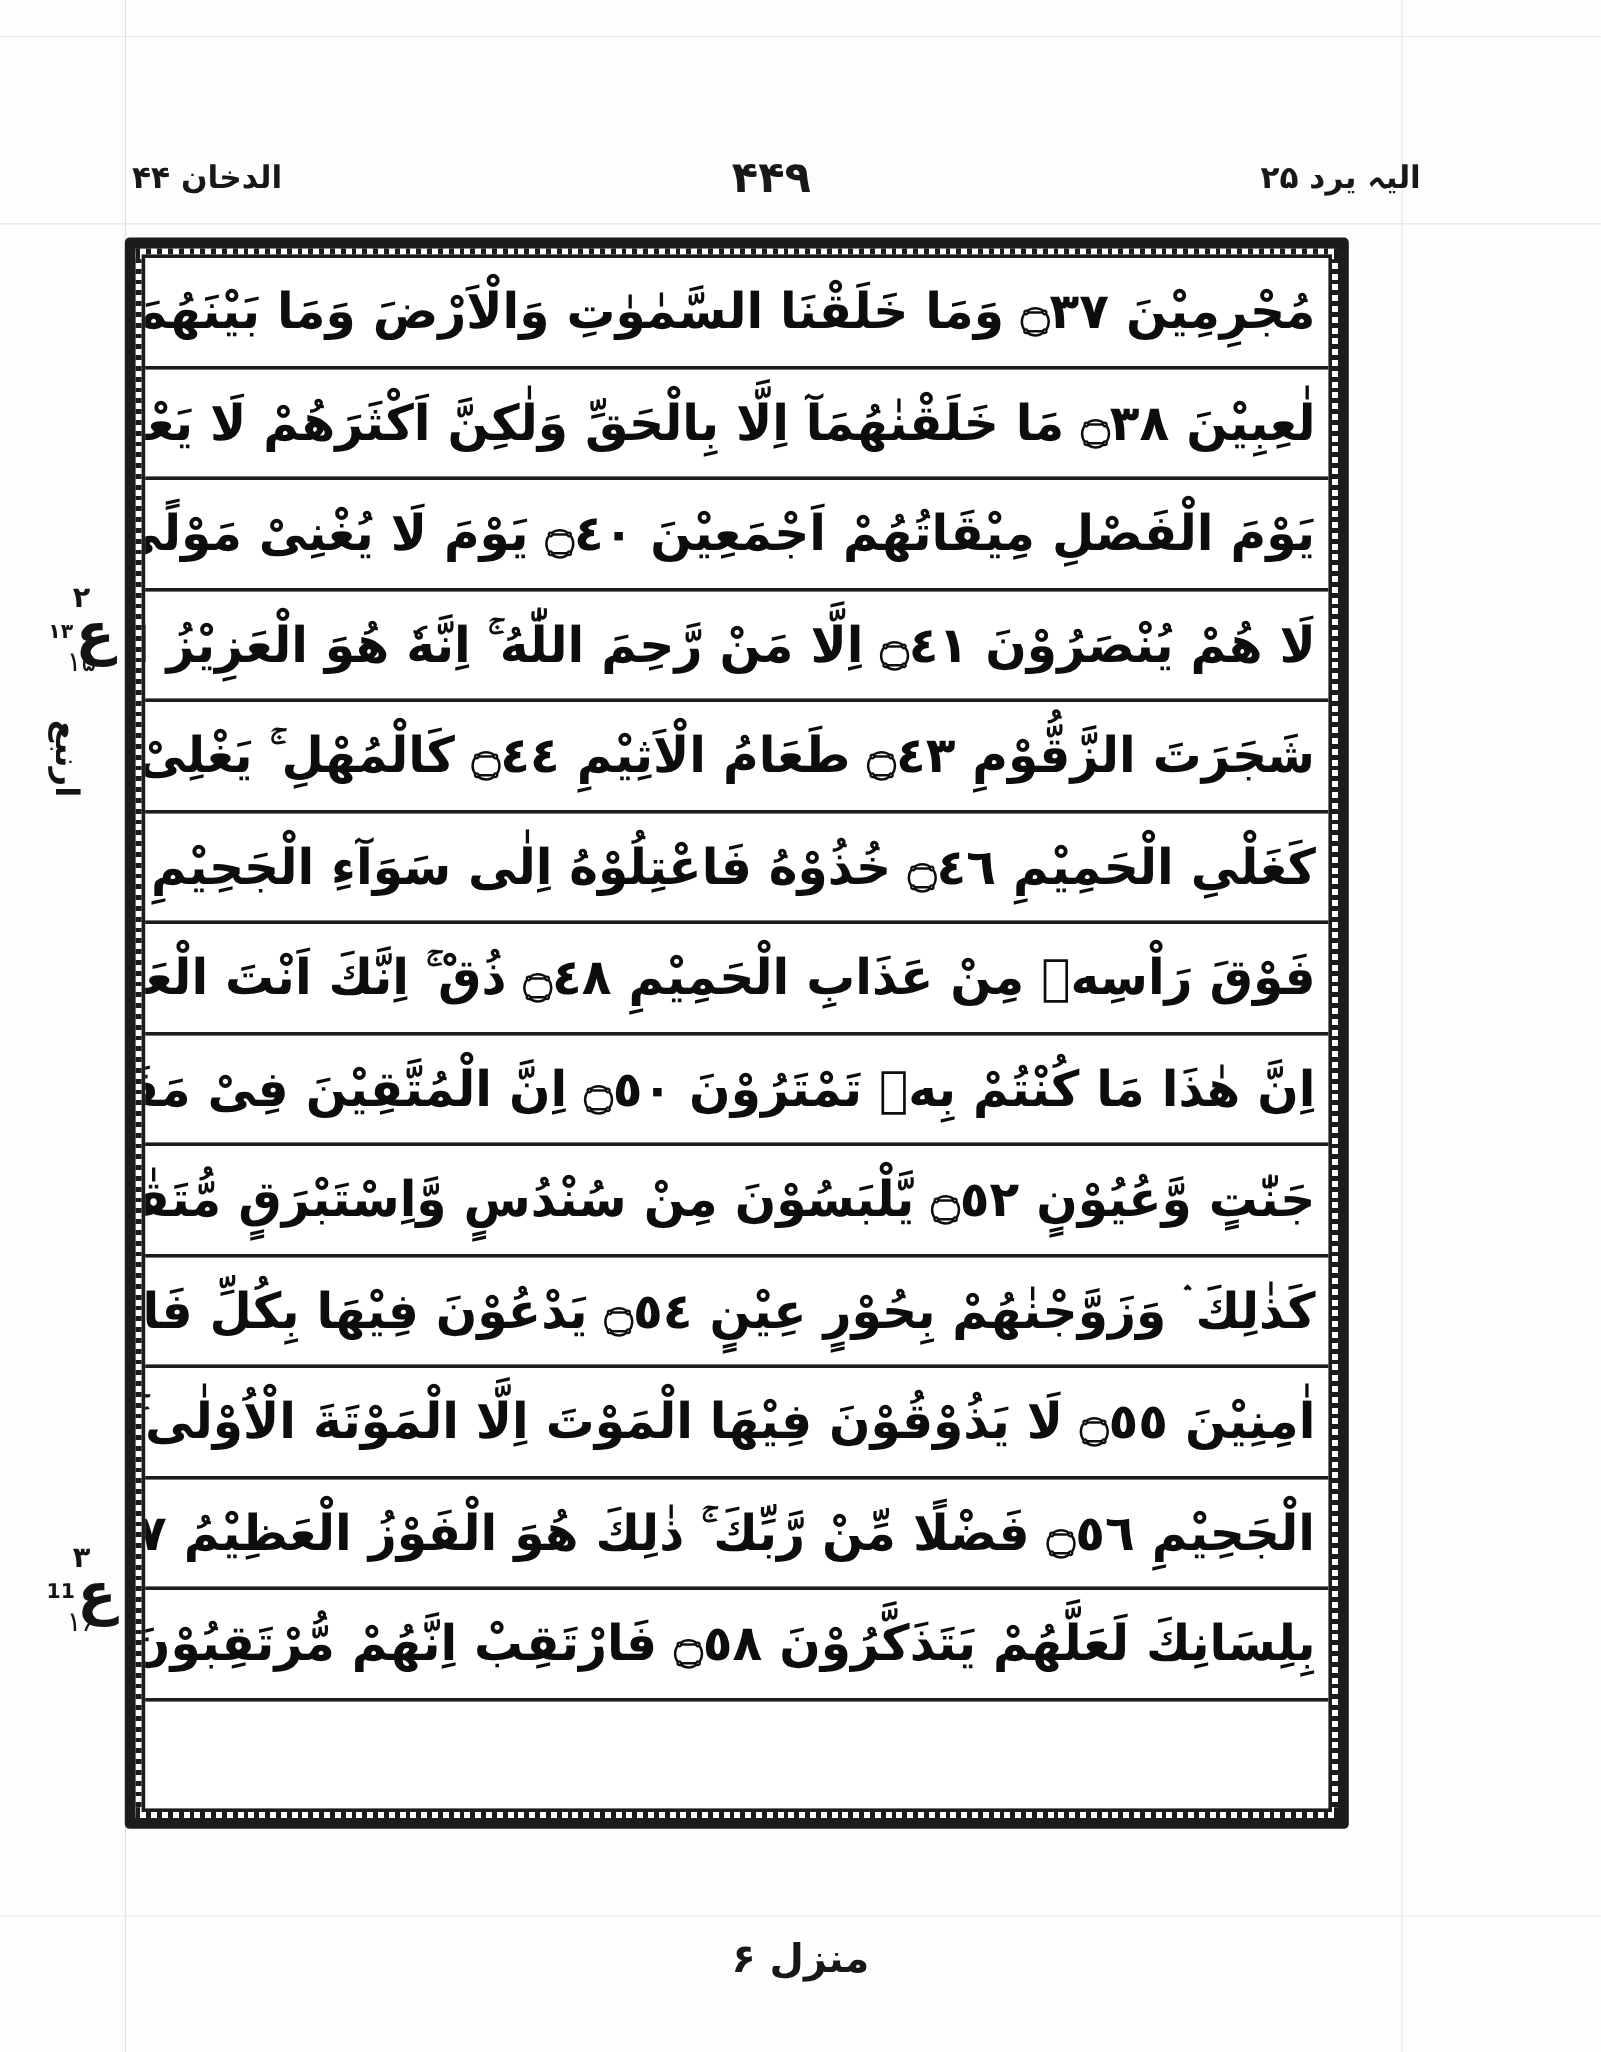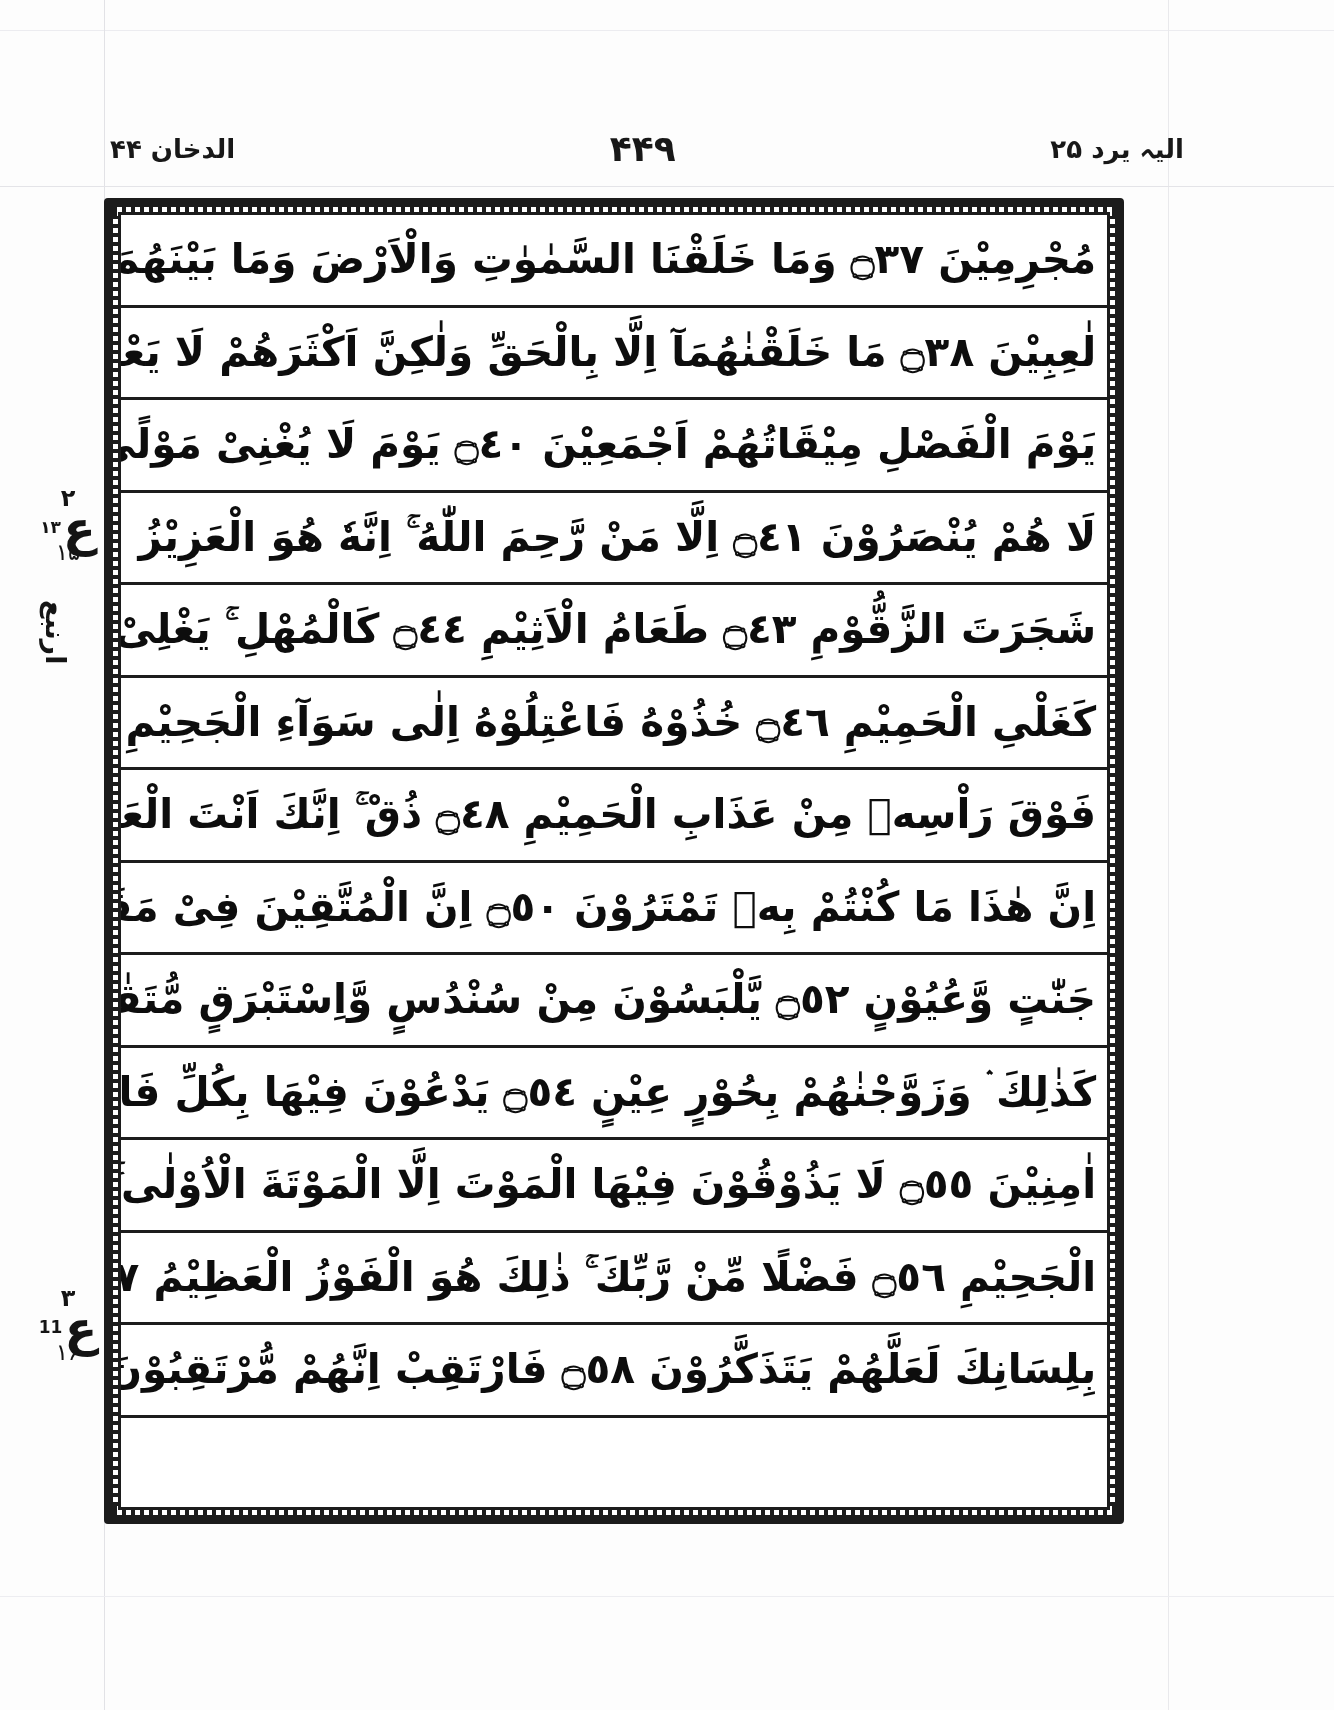--- a/index.html
+++ b/index.html
@@ -283,14 +283,17 @@
       <div class="ayah-text">الْجَحِيْمِ ۝٥٦ فَضْلًا مِّنْ رَّبِّكَ ۚ ذٰلِكَ هُوَ الْفَوْزُ الْعَظِيْمُ ۝٥٧ فَاِنَّمَا يَسَّرْنٰهُ</div>
     </div>
     <div class="ayah-line">
       <div class="ayah-text">بِلِسَانِكَ لَعَلَّهُمْ يَتَذَكَّرُوْنَ ۝٥٨ فَارْتَقِبْ اِنَّهُمْ مُّرْتَقِبُوْنَ ۝٥٩ ع</div>
     </div>
     <div class="ayah-line blank">
       <div class="ayah-text"></div>
     </div>
   </div>
 
+  <div class="page-footer">
+    <span class="footer-text">منزل ۶</span>
+  </div>
 
 </div>
 
 </body></html>

